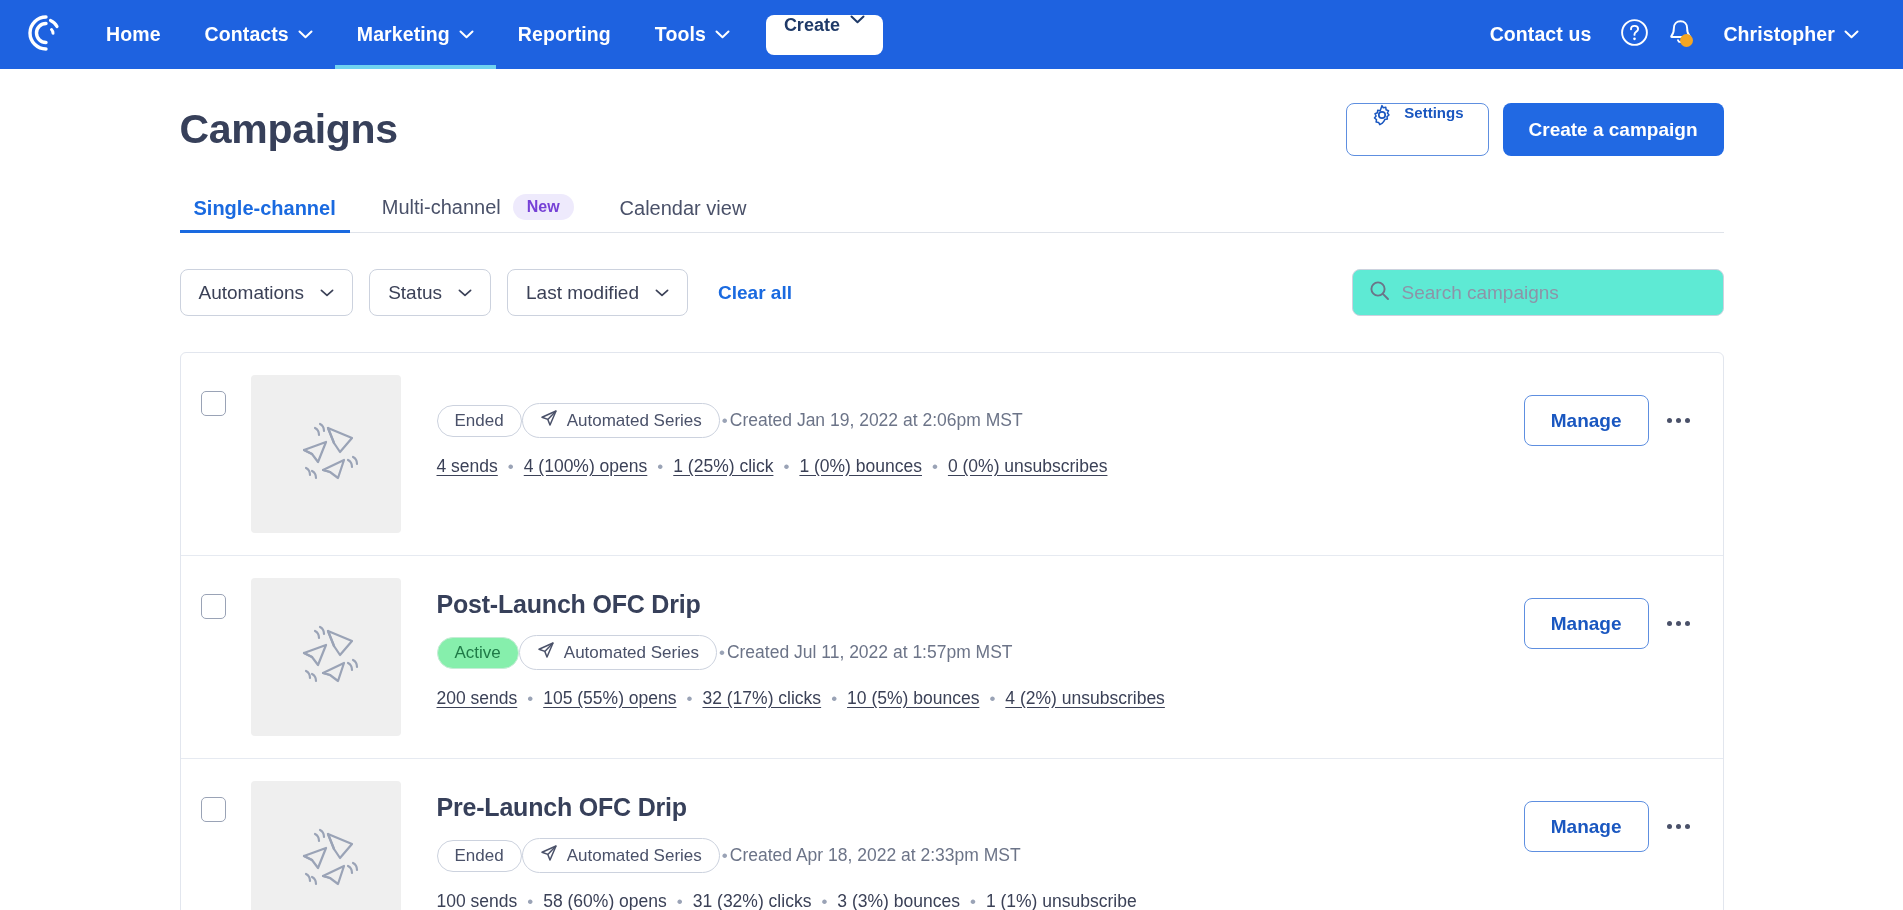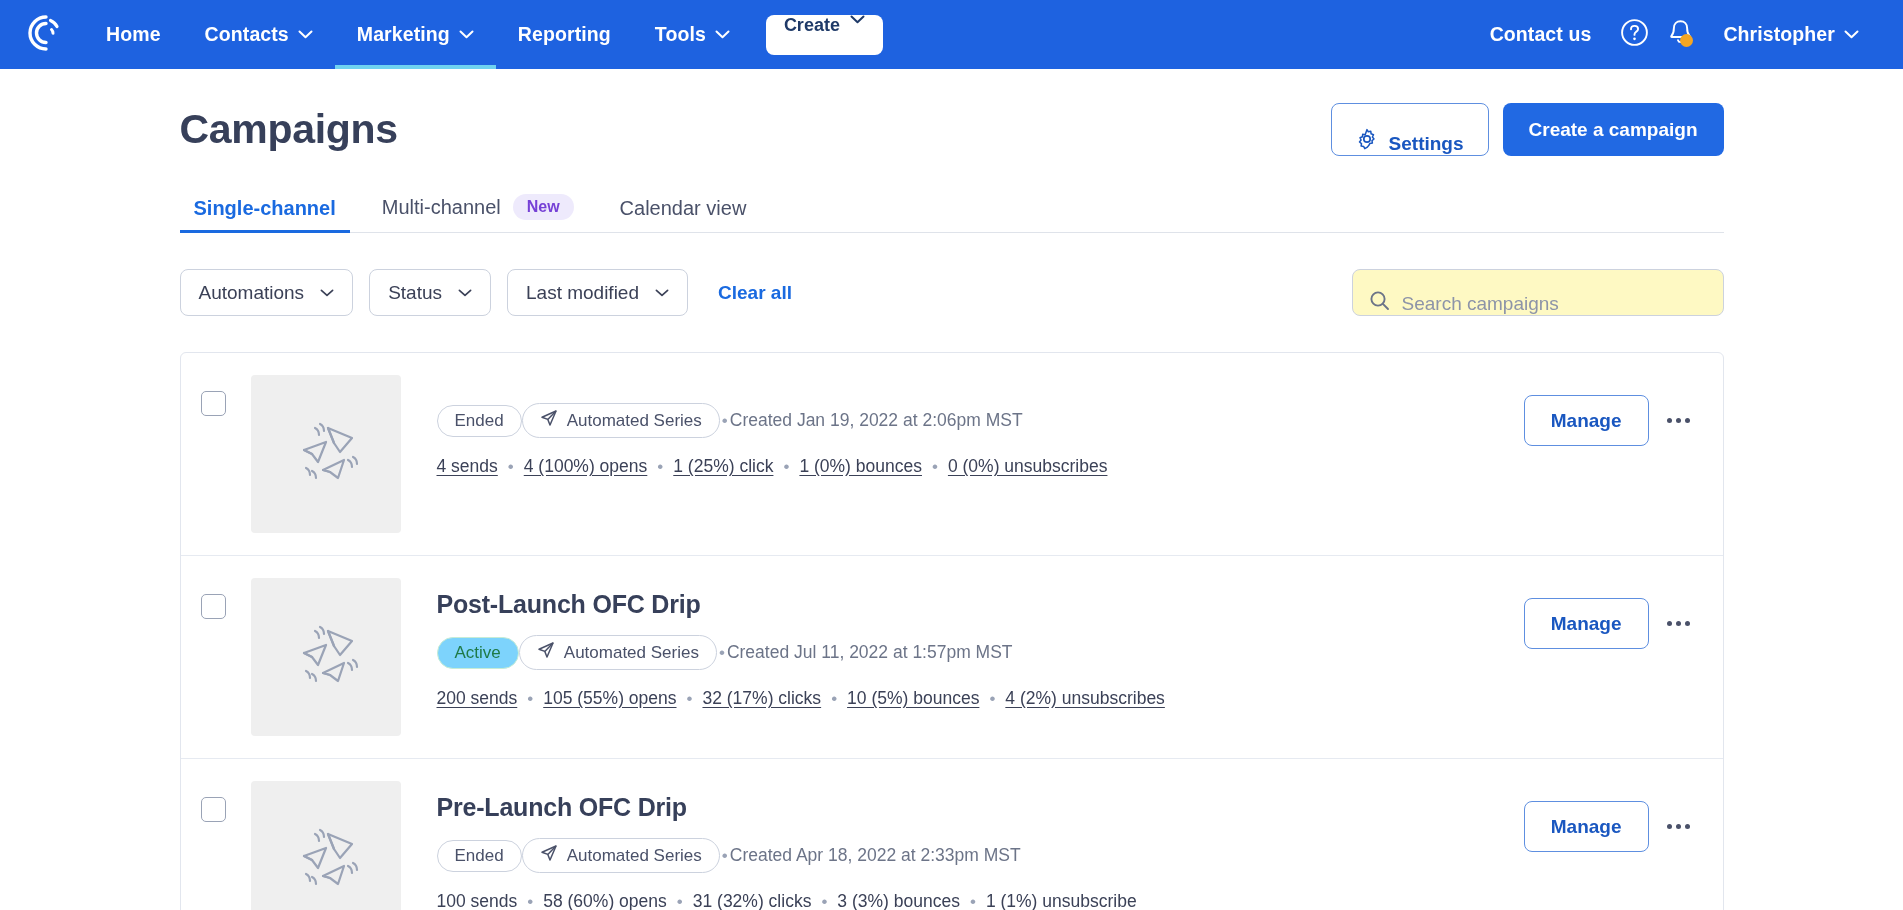--- a/index.html
+++ b/index.html
@@ -80,22 +80,22 @@
   }
   .page-title {
     font-size: 41px; font-weight: 700; color: #37405a;
     letter-spacing: -.3px;
   }
   .head-actions { margin-left: auto; display: flex; gap: 14px; align-items: center; }
   .btn-settings {
     height: 53px; padding: 0 24px;
     border: 1px solid #5e8fe0; border-radius: 8px;
     background: #ffffff; color: #1a57c0;
-    font-size: 19px; font-weight: 600; font-family: inherit;
-    display: flex; align-items: flex-end; gap: 11px; cursor: pointer;
+    font-size: 15px; font-weight: 600; font-family: inherit;
+    display: flex; align-items: flex-start; gap: 11px; cursor: pointer;
   }
   .btn-primary {
     height: 53px; padding: 0 26px;
     border: none; border-radius: 8px;
     background: #2169e3; color: #ffffff;
     font-size: 19px; font-weight: 700; font-family: inherit;
     cursor: pointer;
   }
 
   
@@ -137,22 +137,22 @@
     cursor: pointer; white-space: nowrap;
   }
   .clear-all {
     color: #1a6ae0; font-size: 19px; font-weight: 600;
     margin-left: 14px; cursor: pointer;
   }
   .search-wrap {
     margin-left: auto;
     width: 372px; height: 47px;
     border: 1px solid #ccd2de; border-radius: 8px;
-    display: flex; align-items: flex-end; gap: 12px;
-    padding: 0 16px; background: #fef9c3;
+    display: flex; align-items: center; gap: 12px;
+    padding: 0 16px; background: #5eead4;
   }
   .search-wrap input {
     border: none; outline: none; flex: 1;
     font-size: 19px; font-family: inherit; color: #3b4157;
     background: transparent;
   }
   .search-wrap input::placeholder { color: #8d94a8; }
 
   
   .list {
@@ -190,21 +190,21 @@
     display: flex; align-items: center; 
     margin-top: 16px; flex-wrap: wrap; text-align: center;
   }
   .pill {
     border: 1px solid #ccd2de; border-radius: 999px;
     padding: 5px 17px; font-size: 17px; color: #4a5169;
     display: flex; align-items: center; gap: 9px;
     white-space: nowrap;
   }
   .pill.active-pill {
-    background: #7dd3fc; border-color: #c6ecd6; color: #1f7a47;
+    background: #86efac; border-color: #c6ecd6; color: #1f7a47;
   }
   .created {
     font-size: 17.5px; color: #6c7488; white-space: nowrap;
   }
   .dot-sep { color: #9aa3b6; font-size: 17px; padding: 0 2px; }
   .stats {
     margin-top: 18px;
     display: flex; align-items: center; flex-wrap: wrap;
     font-size: 17.5px; color: #3b4157;
   }

